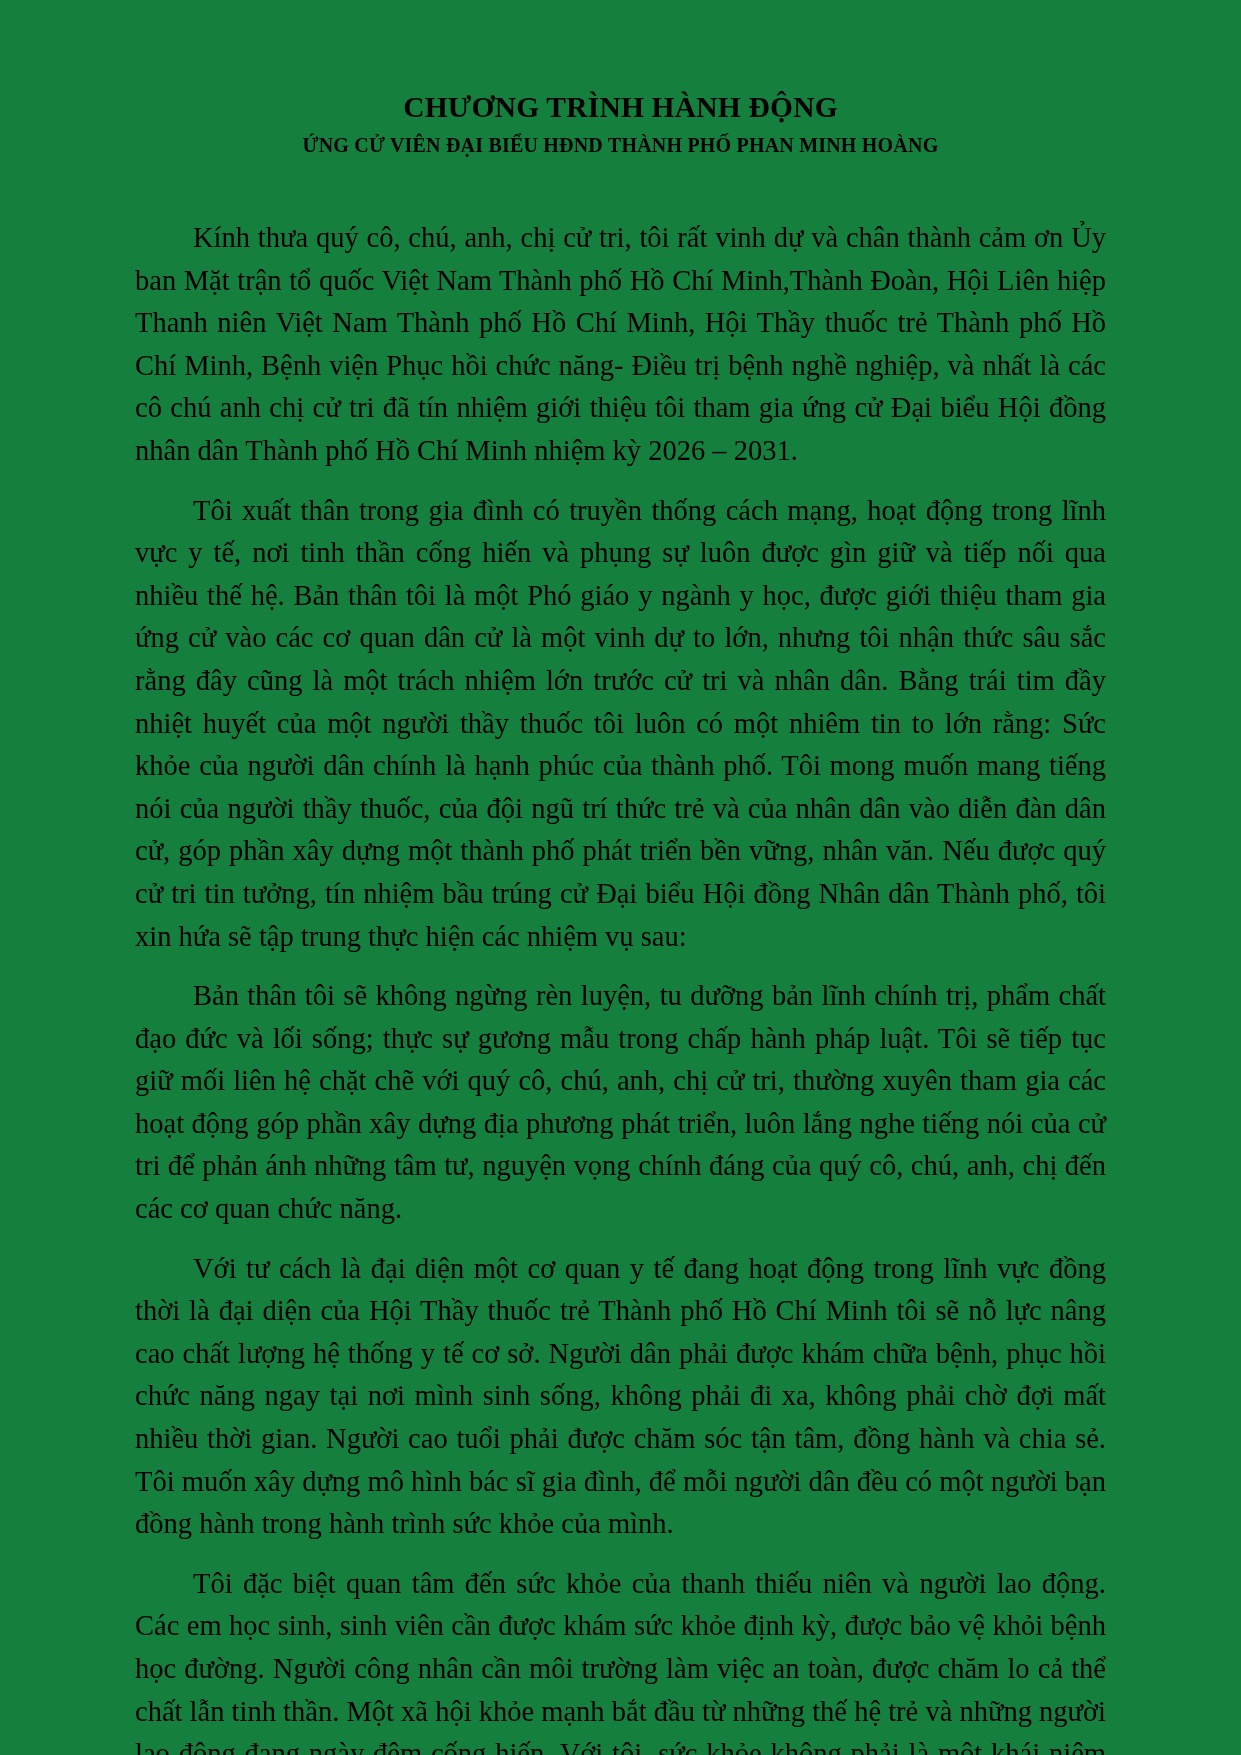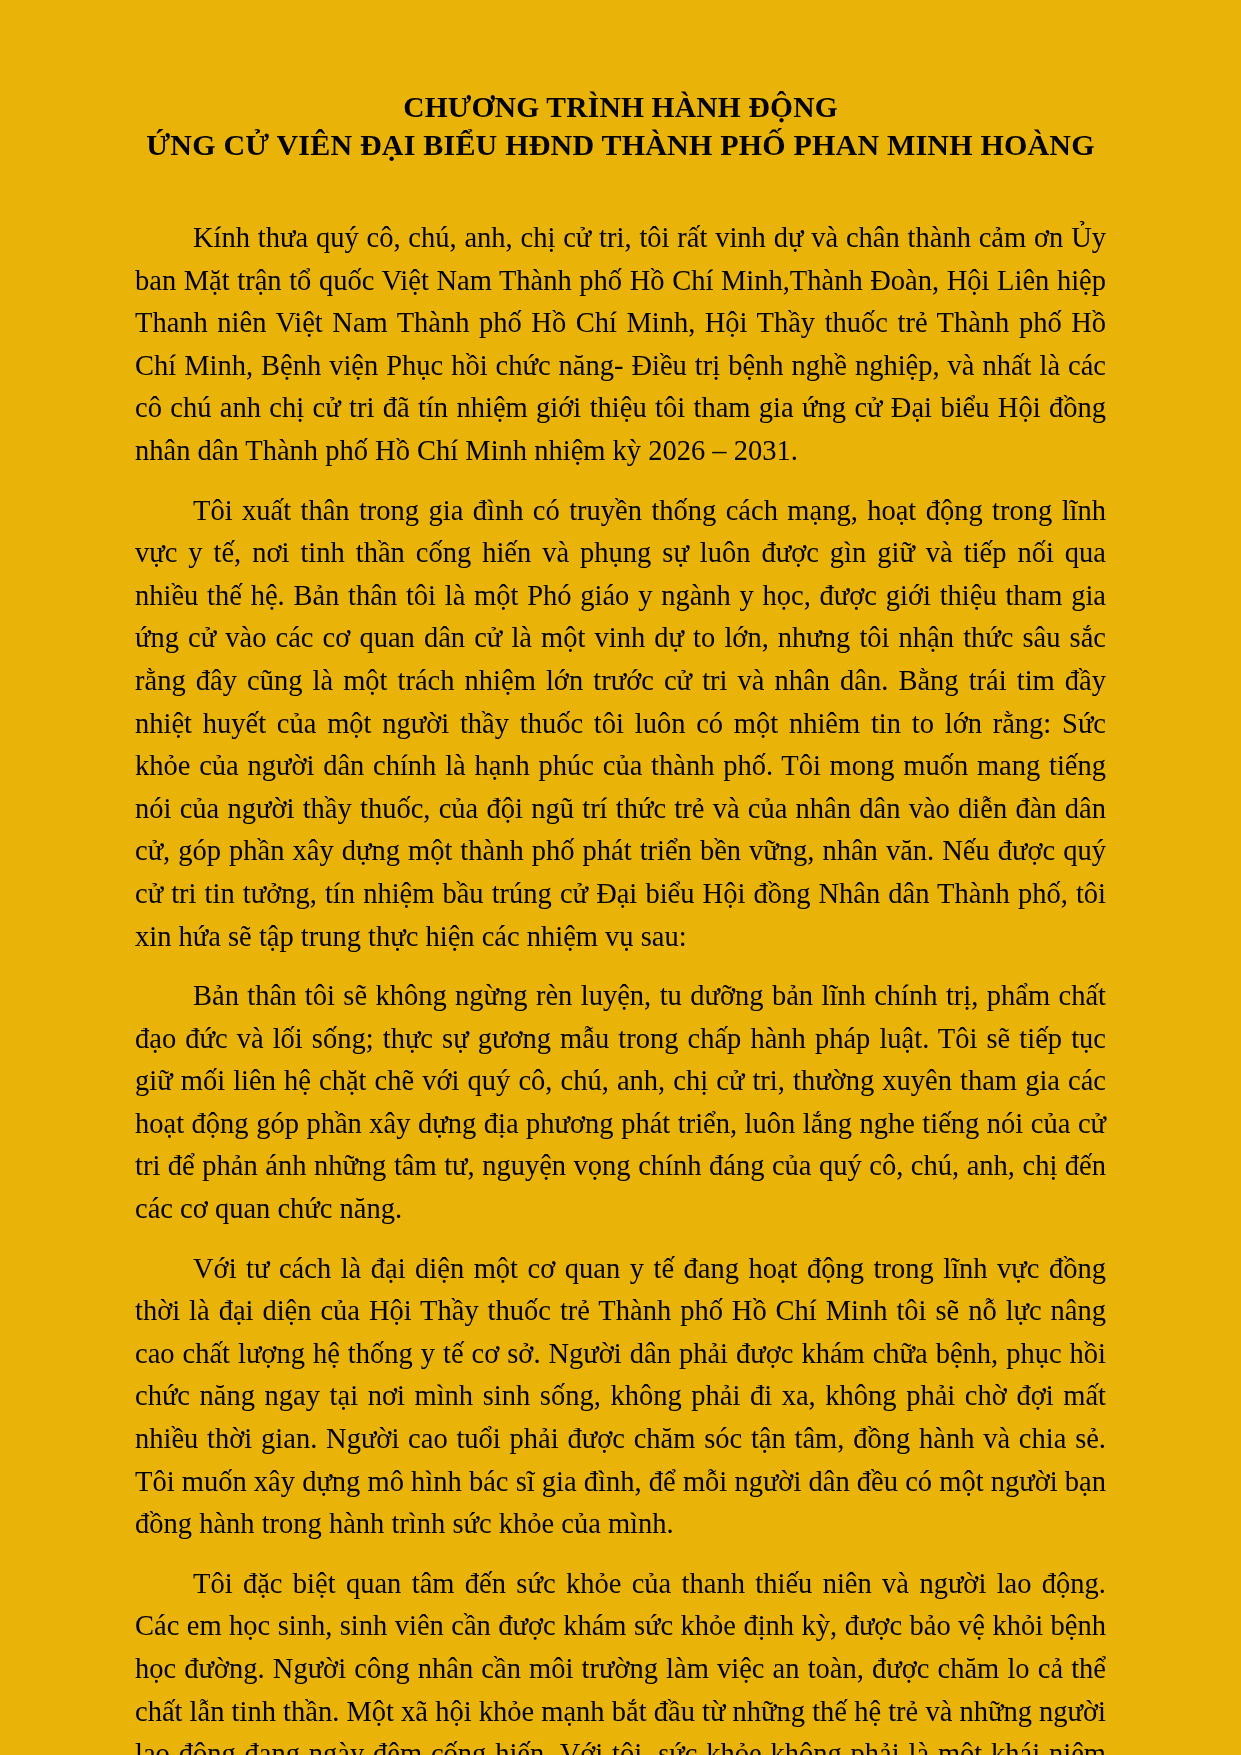--- a/index.html
+++ b/index.html
@@ -10,21 +10,21 @@
   }
   body {
     font-family: "Liberation Serif", "DejaVu Serif", serif;
     color: #000000;
   }
   .page {
     position: relative;
     width: 1241px;
     height: 1755px;
     margin: 0 auto;
-    background: #eab308;
+    background: #15803d;
     box-sizing: border-box;
     padding: 0;
     overflow: hidden;
   }
   .content {
     position: absolute;
     left: 118px;
     top: 88px;
     width: 1005px;
   }
@@ -35,21 +35,21 @@
     line-height: 38px;
     letter-spacing: 0.2px;
     margin: 0;
     padding: 0;
   }
   .doc-title .title-line {
     display: block;
     white-space: nowrap;
   }
   .title-line-1 { font-size: 29.5px; }
-  .title-line-2 { font-size: 30px; }
+  .title-line-2 { font-size: 20px; }
   .body-text {
     margin: 0;
     padding: 0;
   }
   .body-text p {
     margin: 17px;
     padding: 0;
     text-align: justify;
     text-justify: inter-word;
     font-size: 28.5px;

